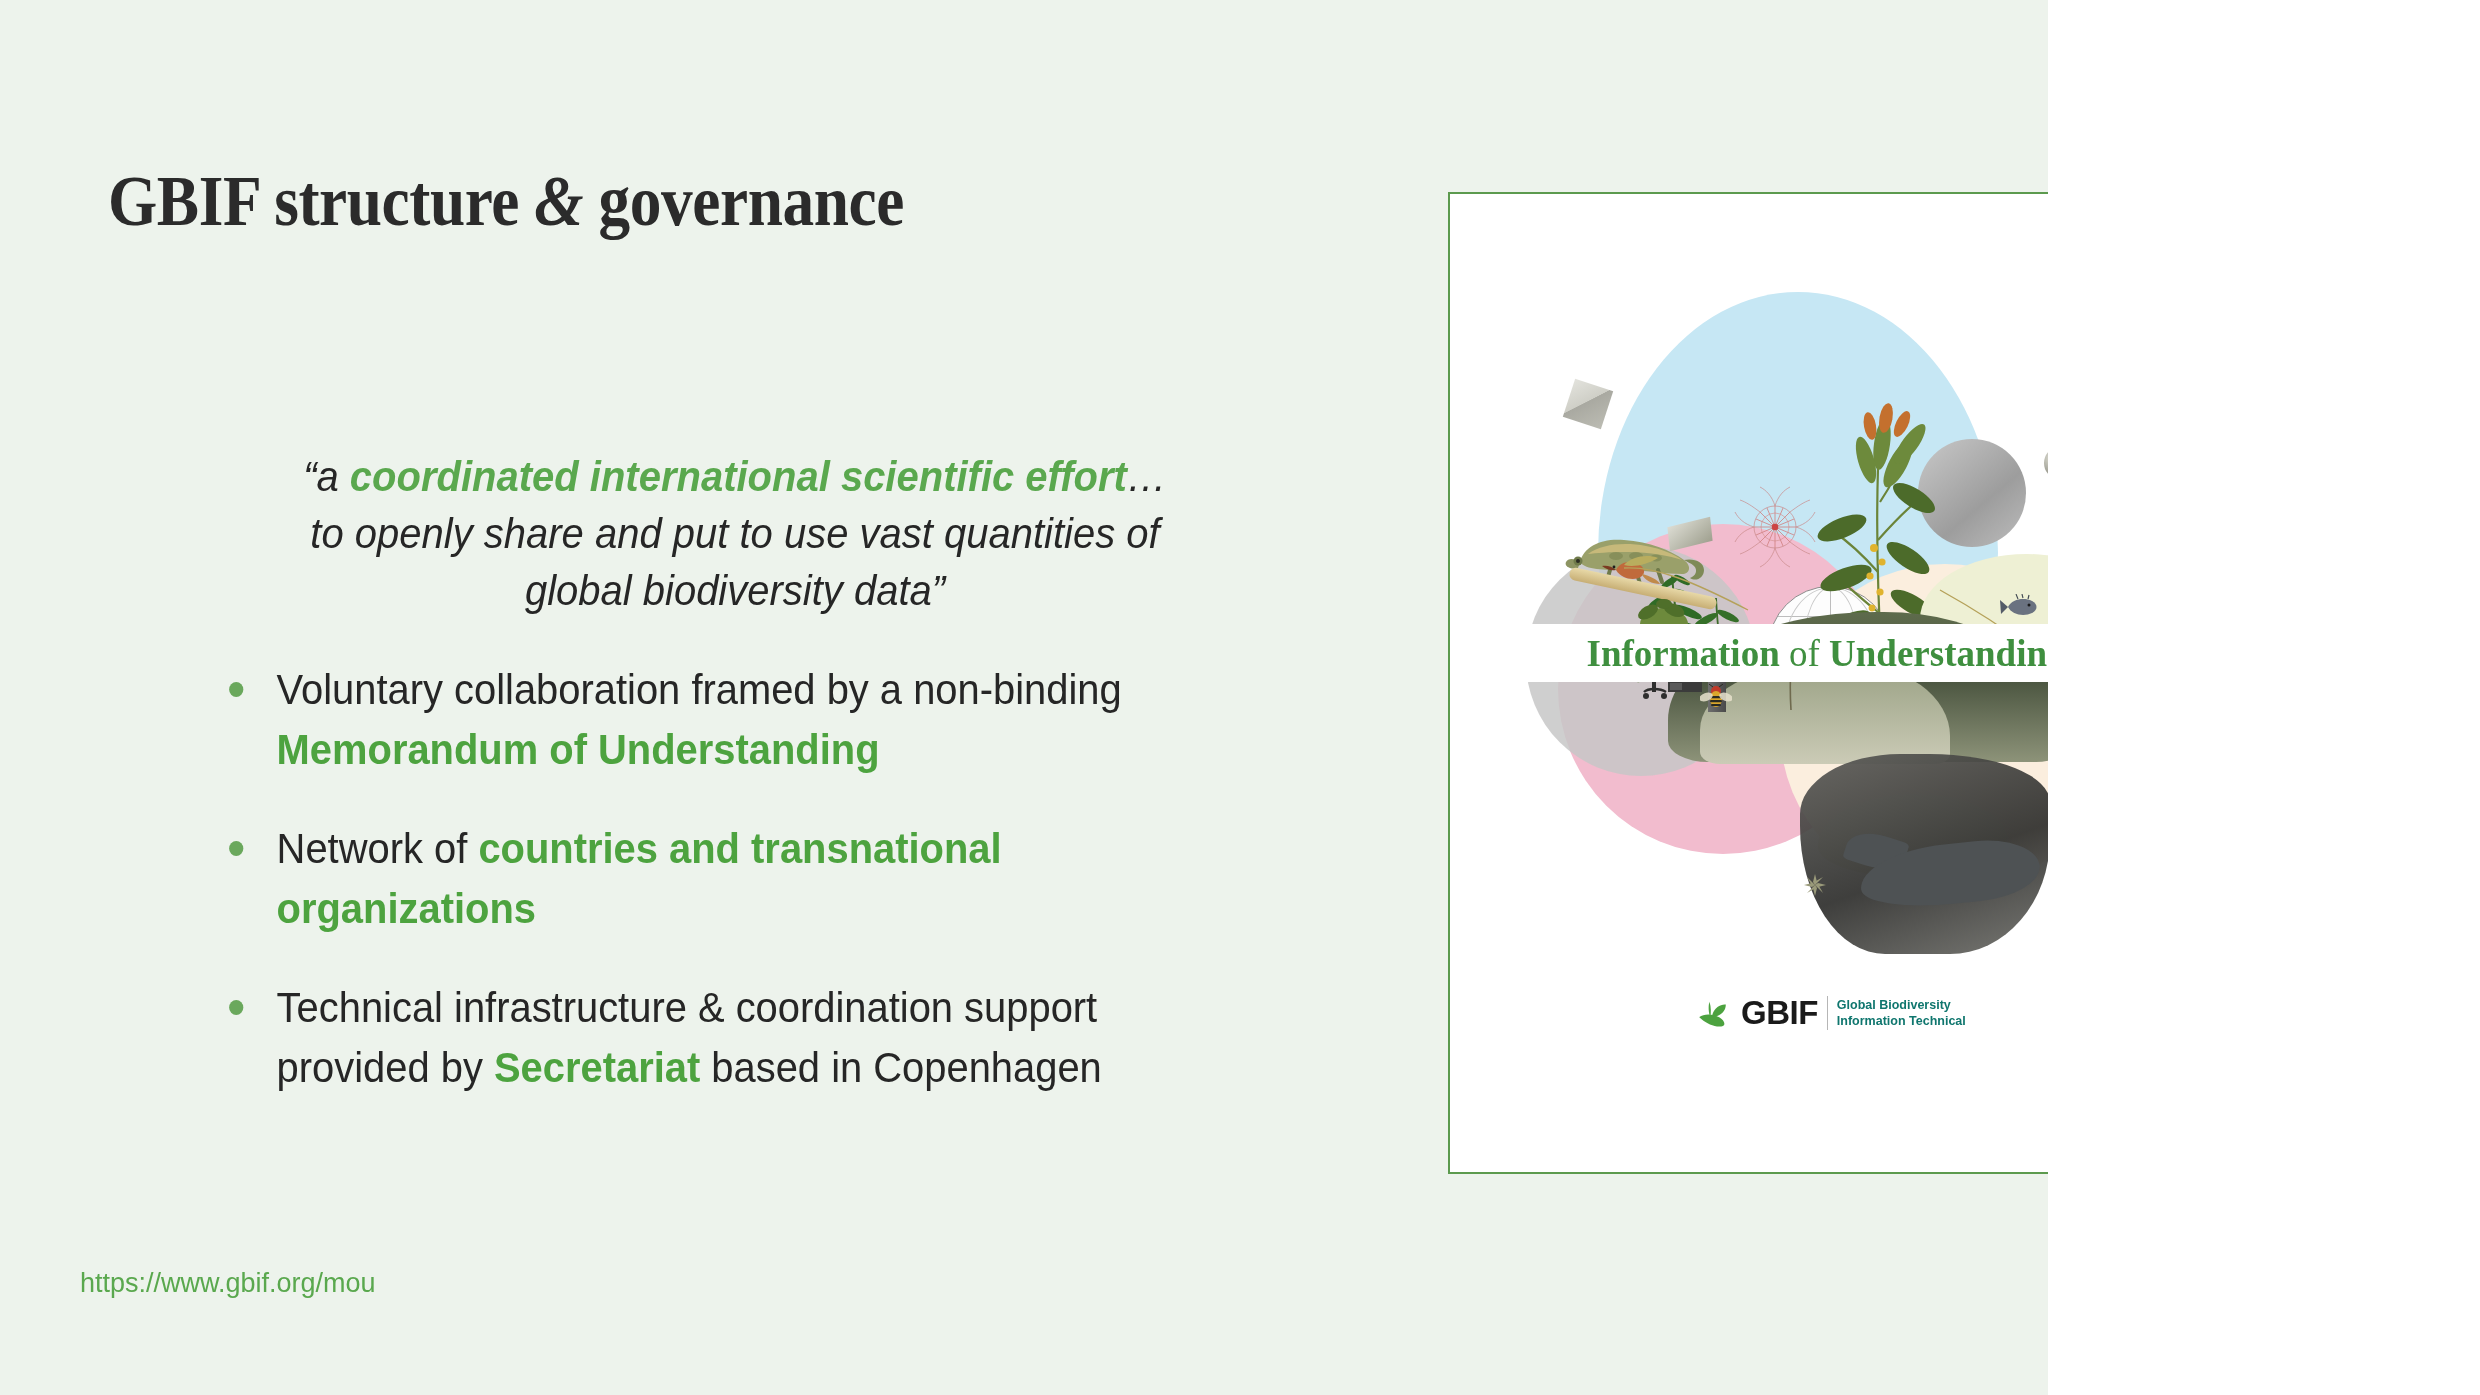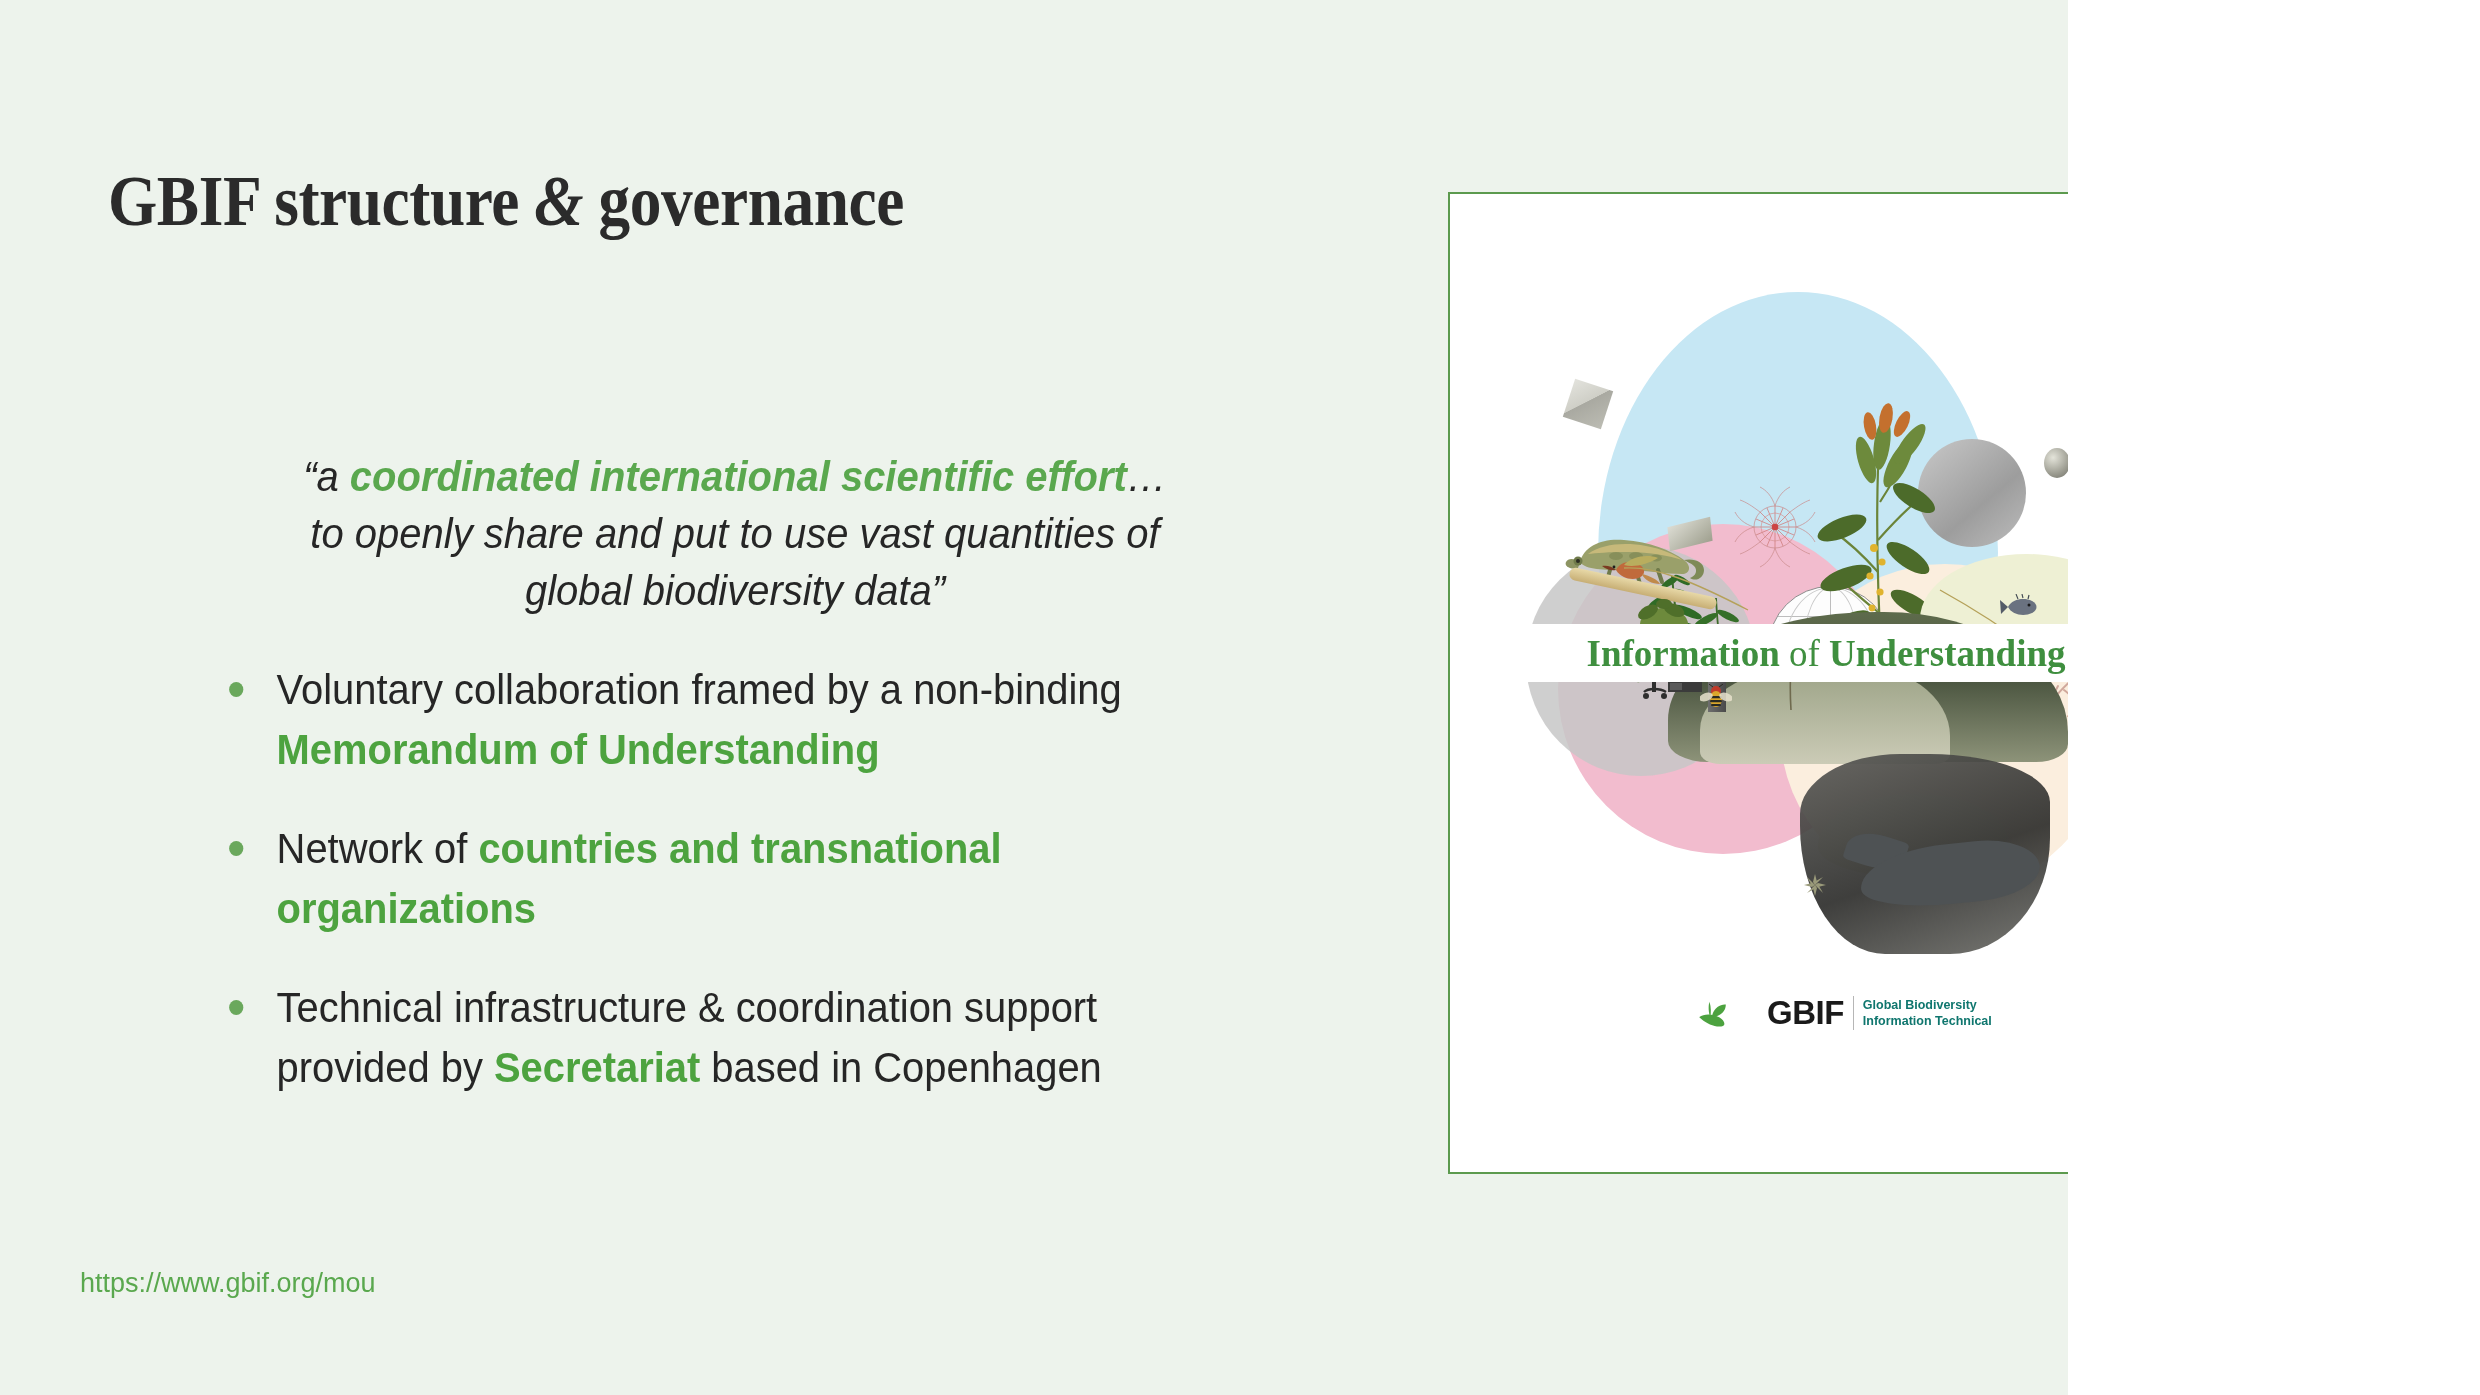--- a/index.html
+++ b/index.html
@@ -7,21 +7,20 @@
     padding: 0;
     background: #ffffff;
   }
   #slide {
     position: relative;
     width: 2048px;
     height: 1395px;
     background: #edf3ec;
     overflow: hidden;
     font-family: "Liberation Sans", sans-serif;
-    padding-left: 20px;
   }
 
   
   #slide-title {
     position: absolute;
     left: 108px;
     top: 165px;
     font-family: "Liberation Serif", serif;
     font-weight: 700;
     font-size: 72px;
@@ -328,21 +327,20 @@
     display: flex;
     align-items: center;
     gap: 9px;
   }
   #gbif-wordmark {
     font-family: "Liberation Sans", sans-serif;
     font-weight: 700;
     font-size: 33px;
     letter-spacing: -0.5px;
     color: #1a1a1a;
-    margin-left: 26px;
   }
   #gbif-divider {
     width: 1px;
     height: 34px;
     background: #b6b6b6;
   }
   #gbif-tagline {
     font-size: 12.5px;
     line-height: 1.32;
     color: #0f766e;

